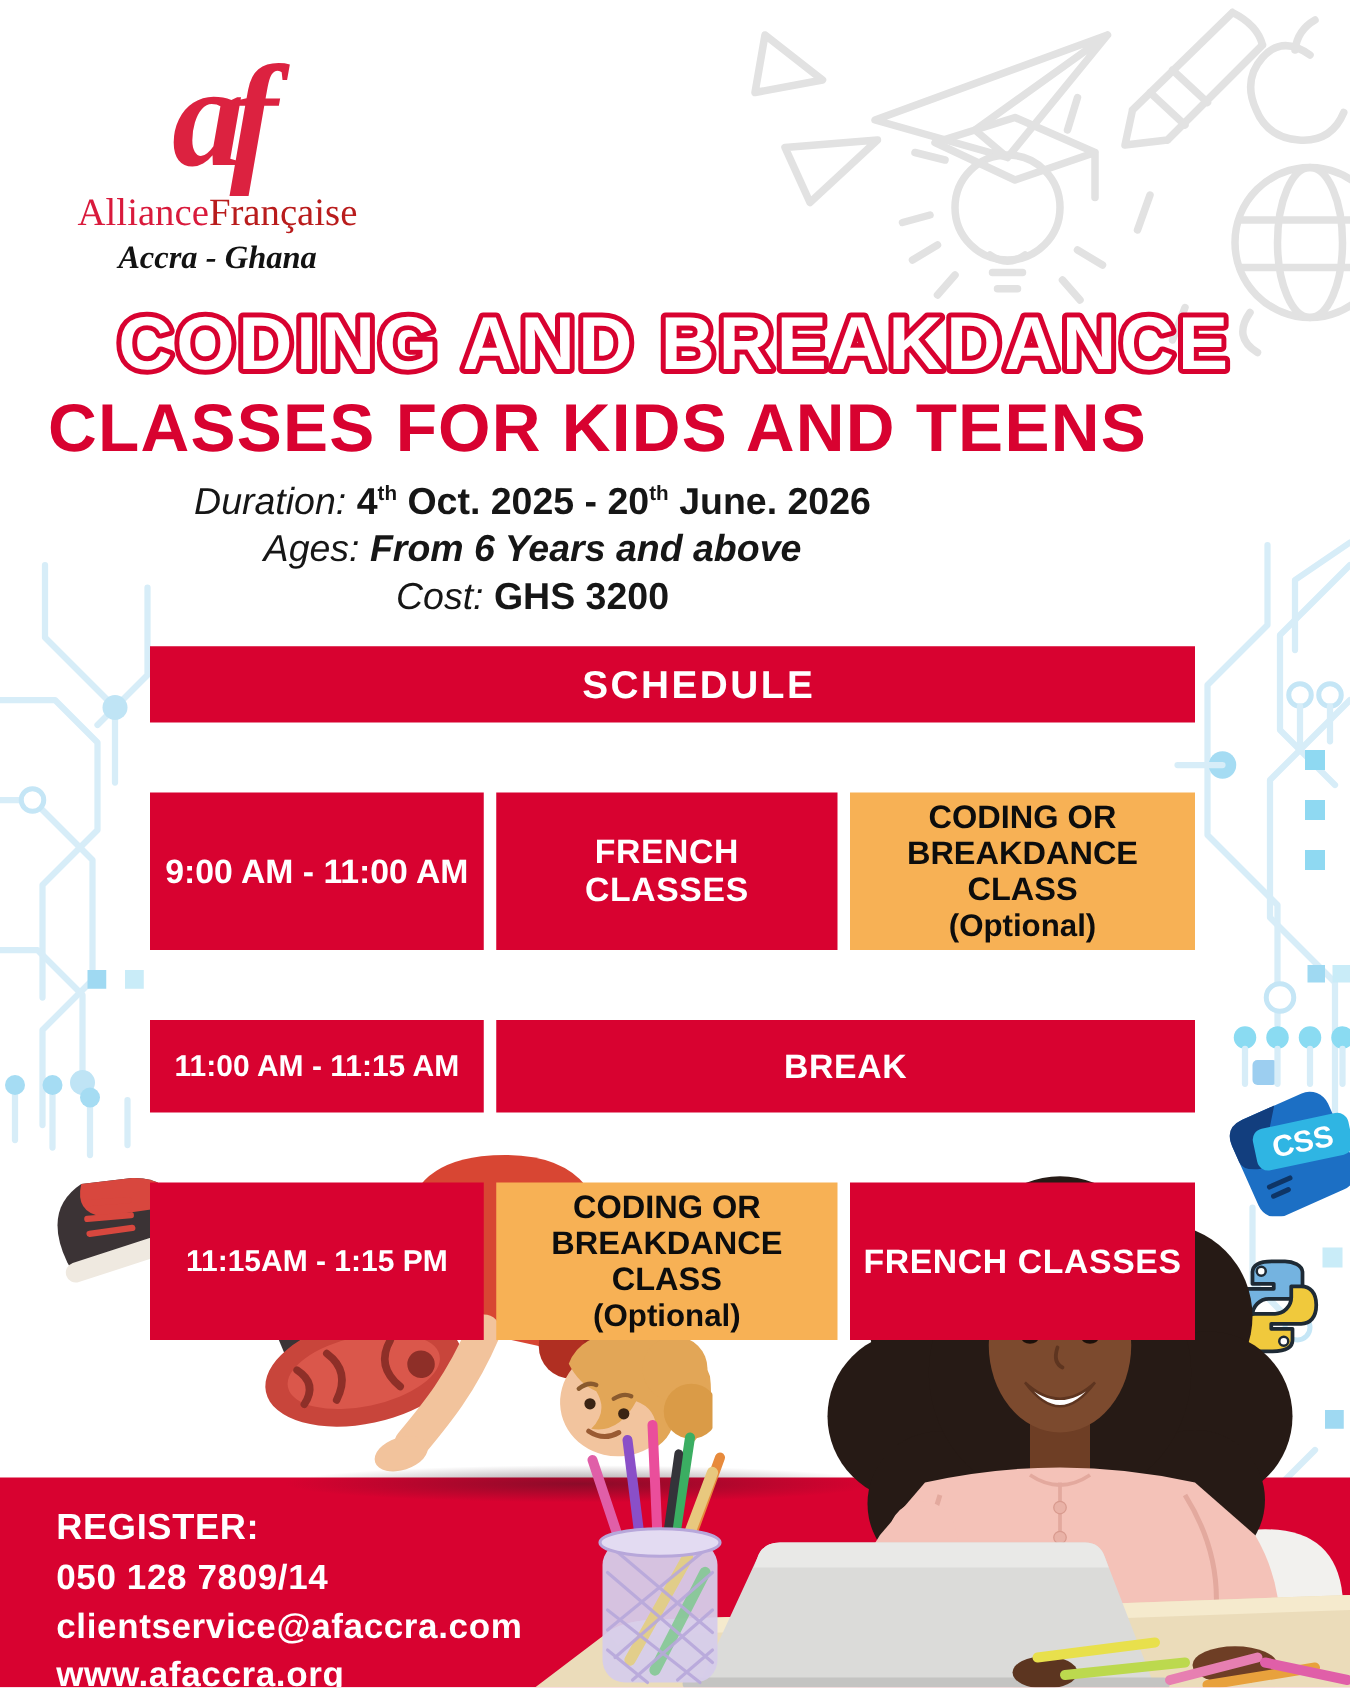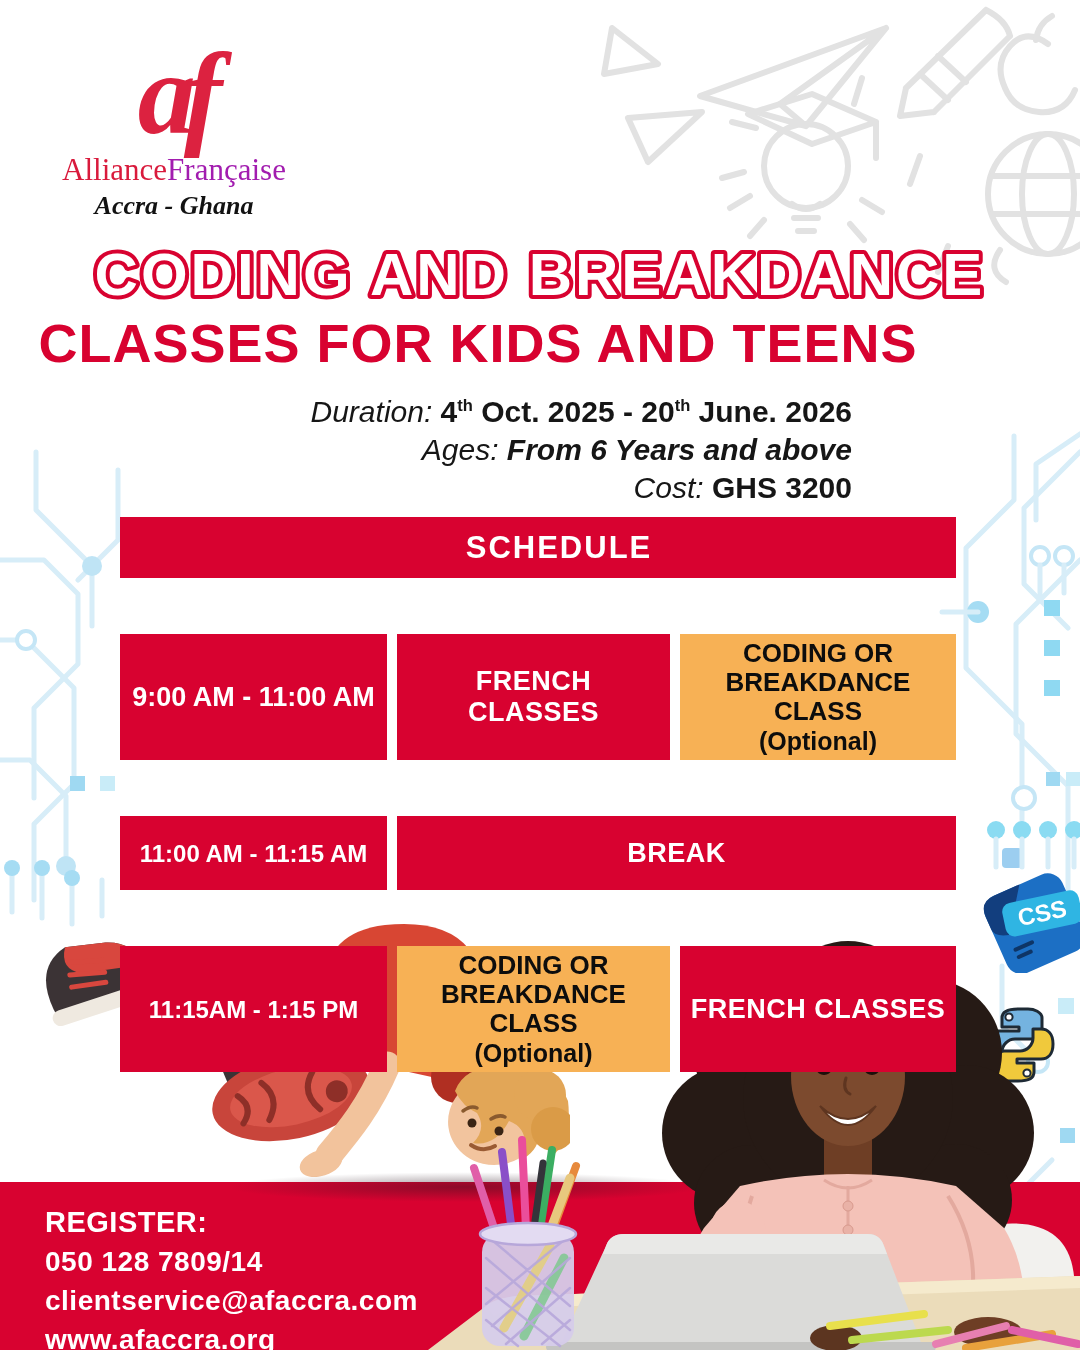--- a/index.html
+++ b/index.html
@@ -11,40 +11,40 @@
   .bg-art { position:absolute; left:0; top:0; z-index:0; }
 
   
   .logo { position:absolute; left:52px; top:36px; width:244px; text-align:center; z-index:5; }
   .logo-monogram {
     font-family:"Liberation Serif", serif; font-style:italic; font-weight:bold;
     font-size:116px; line-height:1.0; color:#DC2240; letter-spacing:-12px;
   }
   .logo-name { font-family:"Liberation Serif", serif; font-size:31px; margin-top:0px; white-space:nowrap; }
   .logo-name .red  { color:#D91A3C;margin-top:20px; }
-  .logo-name .gray { color:#a21caf; }
+  .logo-name .gray { color:#b91c1c; }
   .logo-loc {
     font-family:"Liberation Serif", serif; font-style:italic; font-weight:bold;
     font-size:26px; color:#121212; margin-top:3px;
   }
 
   
   .title1-svg { position:absolute; left:0; top:232px; z-index:5; }
   .outline-text {
     font-family:"Liberation Sans", sans-serif; font-weight:bold; font-size:60px;
     letter-spacing:3px; fill:#ffffff; stroke:#D80230; stroke-width:8px;
     paint-order:stroke; stroke-linejoin:round;
   }
   .title2 {
     position:absolute; left:0; top:312px; width:956px; text-align:center; z-index:5;
     font-size:54px; font-weight:bold; color:#D80230; letter-spacing:1px;
   }
 
   
-  .details { position:absolute; left:0; top:386px; width:852px; text-align:right; color:#161616; z-index:5; }
+  .details { position:absolute; left:0; top:376px; width:852px; text-align:center; color:#161616; z-index:5; }
   .details .line { font-size:30px; line-height:38px; }
   .lbl { font-style:italic; }
   .val { font-weight:bold; }
   .val-italic { font-weight:bold; font-style:italic; }
   .sup { font-size:0.55em; vertical-align:super; font-weight:bold; }
 
   
   .schedule { position:absolute; left:120px; top:517px; width:836px; z-index:5; }
   .sched-header {
     height:61px; background:#D80230; color:#fff; display:flex; align-items:center;

